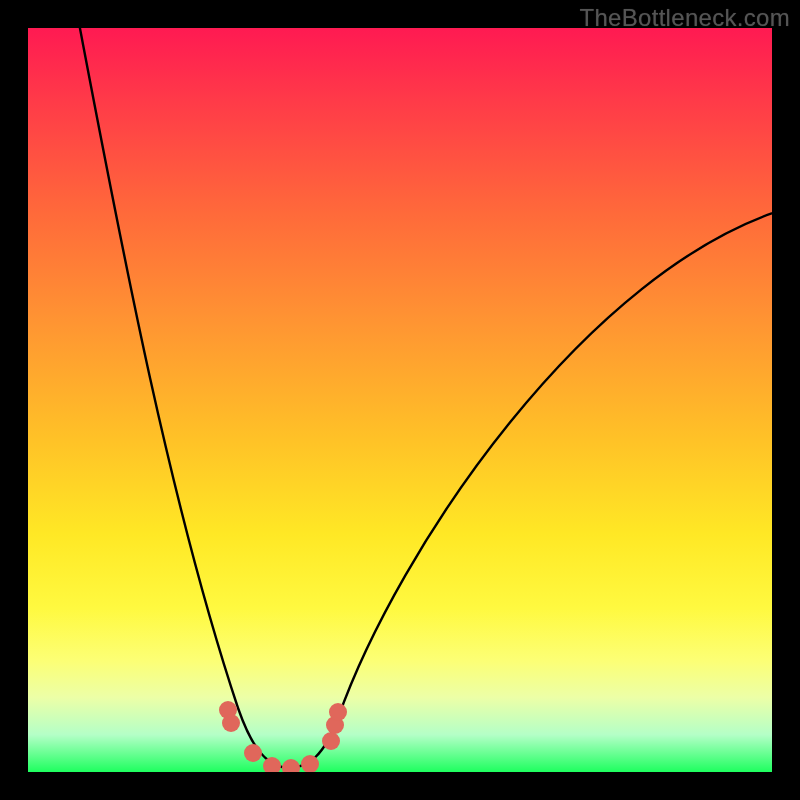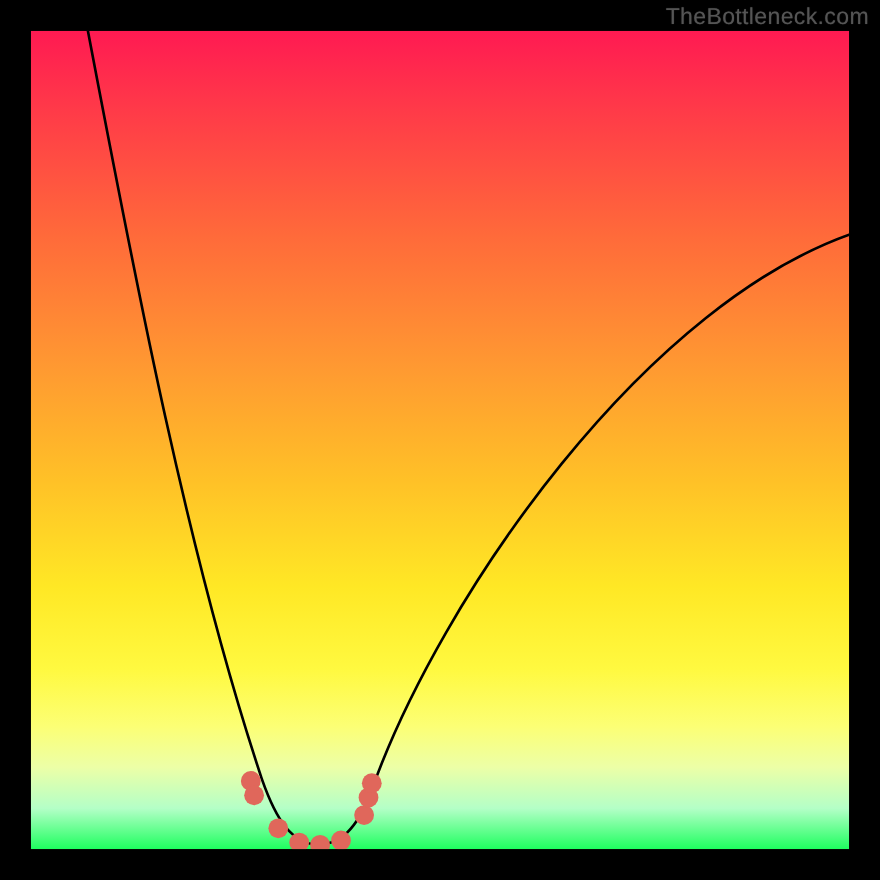--- a/index.html
+++ b/index.html
@@ -35,21 +35,21 @@
       #ecffa7 90%,
       #b4ffc7 95%,
       #1eff5f 100%
     );
   }
   .watermark {
     position: absolute;
     top: 4px;
     right: 10px;
     color: #555;
-    font-size: 21px;
+    font-size: 24px;
     font-weight: 500;
     letter-spacing: 0.3px;
     text-shadow: 0 0 1px rgba(255,255,255,0.2);
   }
   svg.curves {
     position: absolute;
     left: 0; top: 0;
     width: 744px;
     height: 744px;
   }

